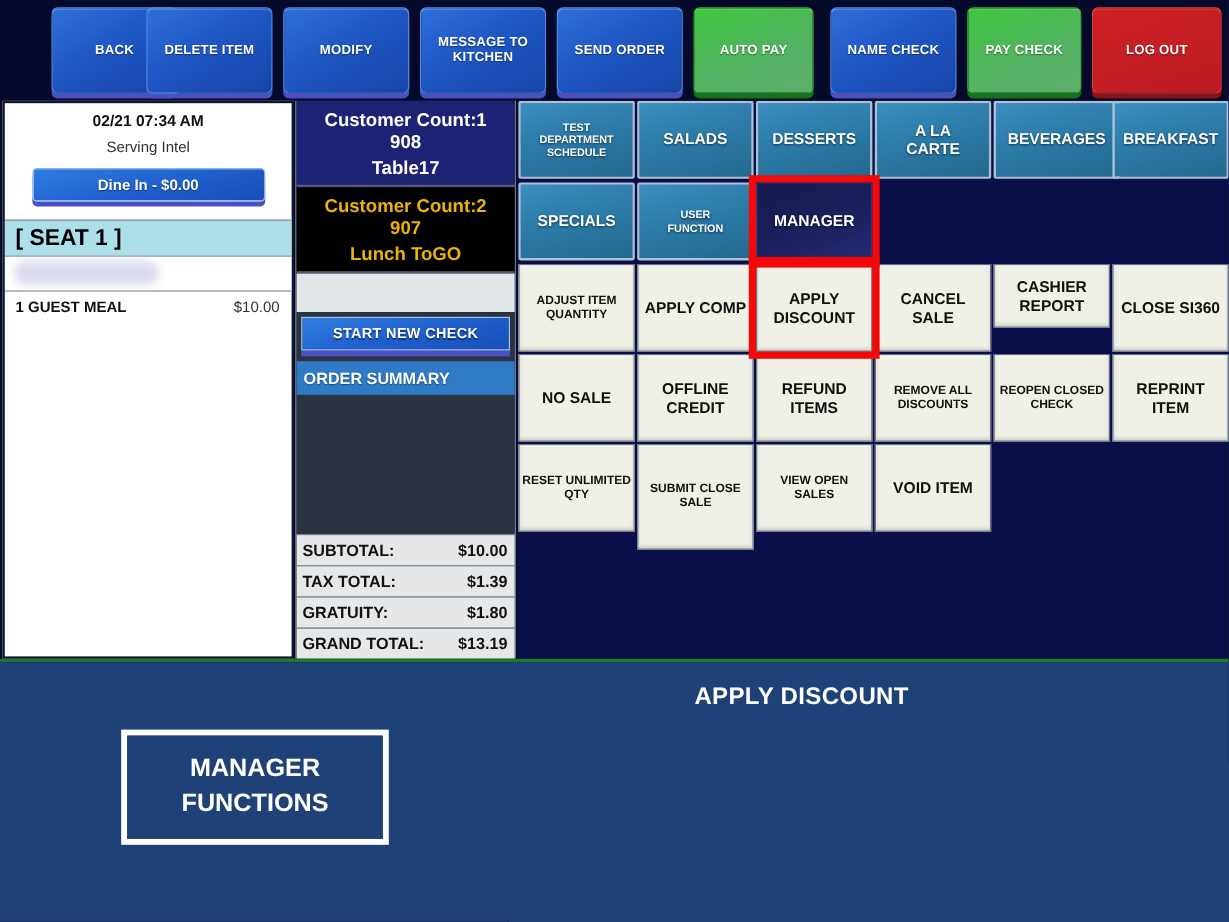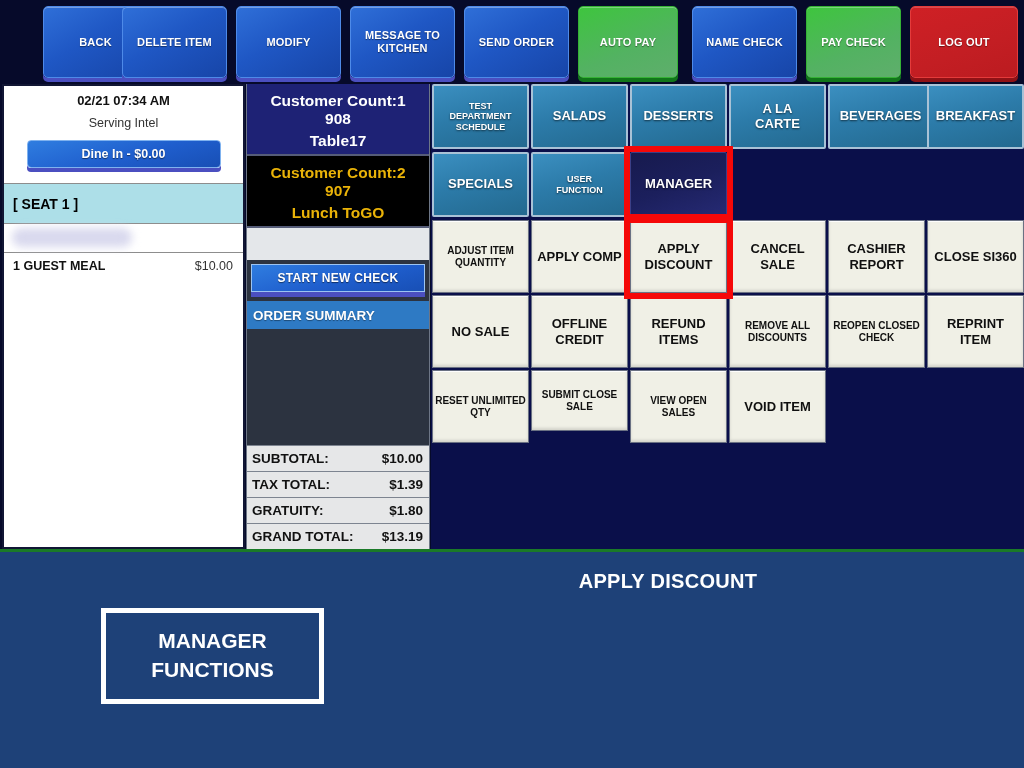--- a/index.html
+++ b/index.html
@@ -77,28 +77,28 @@
     background:linear-gradient(165deg,#2f7de0 0%,#1f5ecd 55%,#184fb5 100%);
     border:1px solid #7fb2ef;
     border-radius:4px;
     box-shadow:0 4px 0 0 #4b4fc0;
     display:flex;align-items:center;justify-content:center;
     color:#fff;font-weight:bold;font-size:12.5px;
     text-shadow:0 1px 1px rgba(0,0,0,.5);
   }
   #seat-row{
     margin-top:15px;
-    height:41px;
+    height:31px;
     background:#addfe8;
     border-top:1px solid #8d8d8d;
     border-bottom:1px solid #8d8d8d;
     display:flex;align-items:center;
     padding-left:9px;
     box-sizing:border-box;
-    font-size:14px;font-weight:bold;color:#000;
+    font-size:19px;font-weight:bold;color:#000;
   }
   #redacted-row{
     height:28px;position:relative;background:#fff;
     border-bottom:1px solid #8d8d8d;
   }
   #redacted-blur{
     position:absolute;left:8px;top:4px;width:120px;height:19px;
     background:#d9d9ee;border-radius:9px;
     filter:blur(4px);
   }
@@ -348,21 +348,21 @@
       </div>
       <div class="fn-btn" style="left: 100px; top: 136px; width: 97px; height: 73px; font-size: 13px;">
         <span>APPLY COMP</span>
       </div>
       <div class="fn-btn" style="left: 199px; top: 136px; width: 97px; height: 73px; font-size: 13px;">
         <span>APPLY DISCOUNT</span>
       </div>
       <div class="fn-btn" style="left: 298px; top: 136px; width: 97px; height: 73px; font-size: 13px;">
         <span>CANCEL SALE</span>
       </div>
-      <div class="fn-btn" style="left: 397px; top: 136px; width: 97px; height: 73px; font-size: 13px; justify-content: flex-end;">
+      <div class="fn-btn" style="left: 397px; top: 136px; width: 97px; height: 53px; font-size: 13px; justify-content: flex-end;">
         <span>CASHIER REPORT</span>
       </div>
       <div class="fn-btn" style="left: 496px; top: 136px; width: 97px; height: 73px; font-size: 13px;">
         <span>CLOSE SI360</span>
       </div>
       <div class="fn-btn" style="left: 1px; top: 211px; width: 97px; height: 73px; font-size: 13px;">
         <span>NO SALE</span>
       </div>
       <div class="fn-btn" style="left: 100px; top: 211px; width: 97px; height: 73px; font-size: 13px;">
         <span>OFFLINE CREDIT</span>
@@ -375,21 +375,21 @@
       </div>
       <div class="fn-btn" style="left: 397px; top: 211px; width: 97px; height: 73px; font-size: 10px;">
         <span>REOPEN CLOSED CHECK</span>
       </div>
       <div class="fn-btn" style="left: 496px; top: 211px; width: 97px; height: 73px; font-size: 13px;">
         <span>REPRINT ITEM</span>
       </div>
       <div class="fn-btn" style="left: 1px; top: 286px; width: 97px; height: 73px; font-size: 10px;">
         <span>RESET UNLIMITED QTY</span>
       </div>
-      <div class="fn-btn" style="left: 100px; top: 286px; width: 97px; height: 61px; font-size: 10px;">
+      <div class="fn-btn" style="left: 100px; top: 286px; width: 97px; height: 88px; font-size: 10px;">
         <span>SUBMIT CLOSE SALE</span>
       </div>
       <div class="fn-btn" style="left: 199px; top: 286px; width: 97px; height: 73px; font-size: 10px;">
         <span>VIEW OPEN SALES</span>
       </div>
       <div class="fn-btn" style="left: 298px; top: 286px; width: 97px; height: 73px; font-size: 13px;">
         <span>VOID ITEM</span>
       </div>
       <div class="hl" style="left: 193px; top: 62px; width: 109px; height: 77px;"></div>
       <div class="hl" style="left: 193px; top: 130px; width: 109px; height: 85px;"></div>

